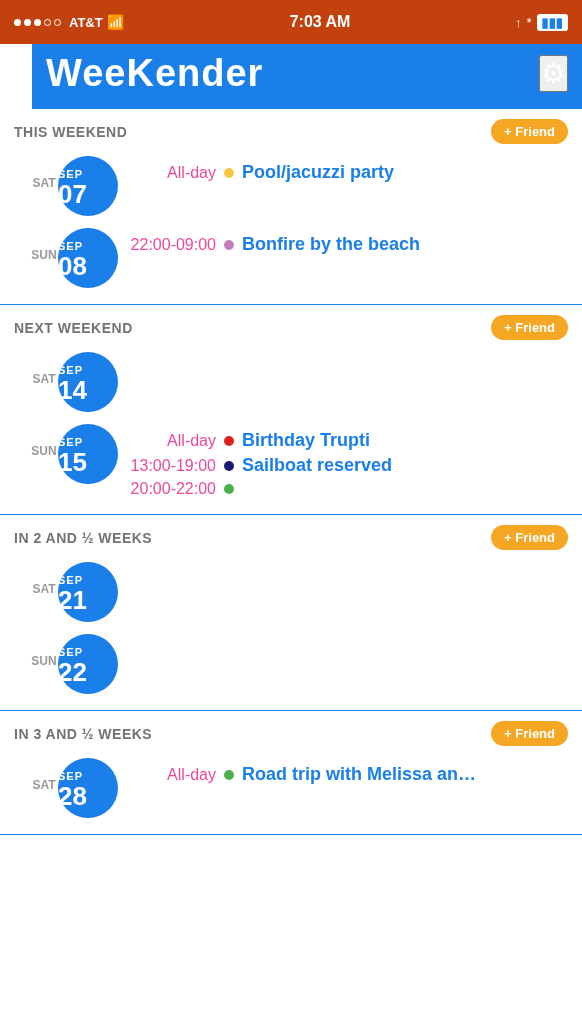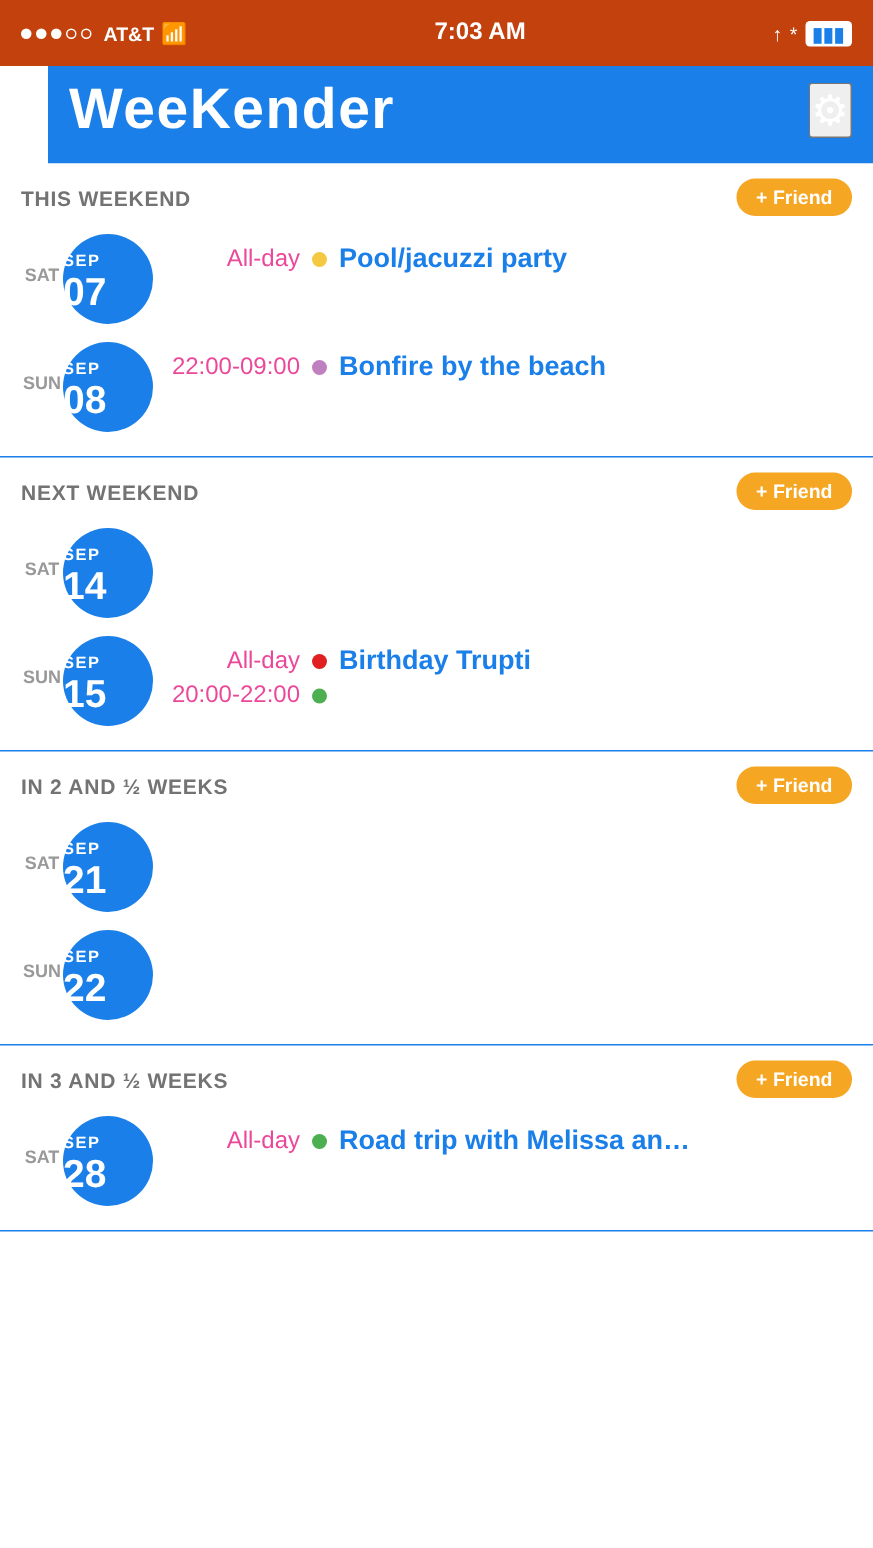--- a/index.html
+++ b/index.html
@@ -95,21 +95,21 @@
       padding: 5px 13px;
       font-size: 13px;
       font-weight: 600;
       cursor: pointer;
     }
 
     
     .day-row {
       display: flex;
       align-items: flex-start;
-      padding: 6px 14px;
+      padding: 6px 30px;
     }
     .day-label {
       font-size: 12px;
       font-weight: 700;
       color: #999;
       width: 28px;
       padding-top: 20px;
       text-align: center;
       flex-shrink: 0;
     }
@@ -260,20 +260,25 @@
           <div class="date-month">SEP</div>
           <div class="date-day">15</div>
         </div>
         <div class="events-col">
           <div class="event-row">
             <span class="event-time">All-day</span>
             <div class="event-dot dot-red"></div>
             <span class="event-title">Birthday Trupti</span>
           </div>
           <div class="event-row">
+            <span class="event-time">13:00-19:00</span>
+            <div class="event-dot dot-navy"></div>
+            <span class="event-title">Sailboat reserved</span>
+          </div>
+          <div class="event-row">
             <span class="event-time">20:00-22:00</span>
             <div class="event-dot dot-green"></div>
           </div>
         </div>
       </div>
     </div>
     <div class="section">
       <div class="section-header">
         <span class="section-title">IN 2 AND ½ WEEKS</span>
         <button class="add-friend-btn">+ Friend</button>

